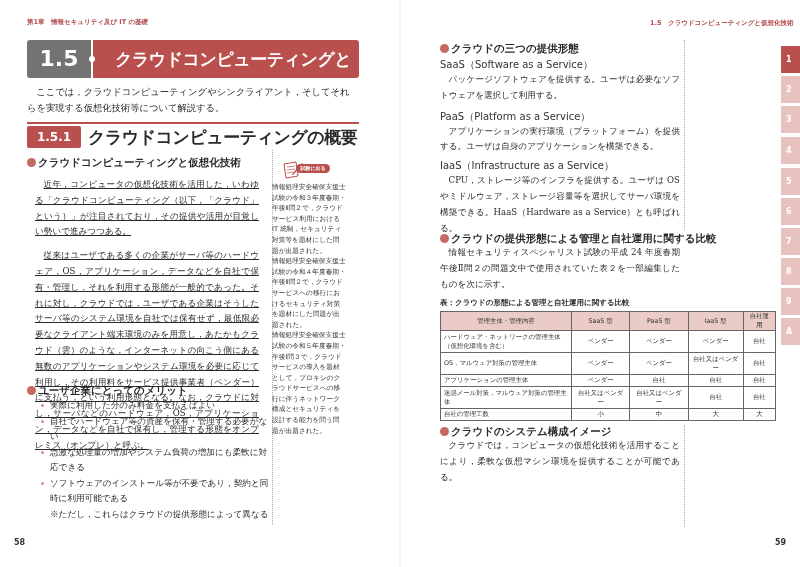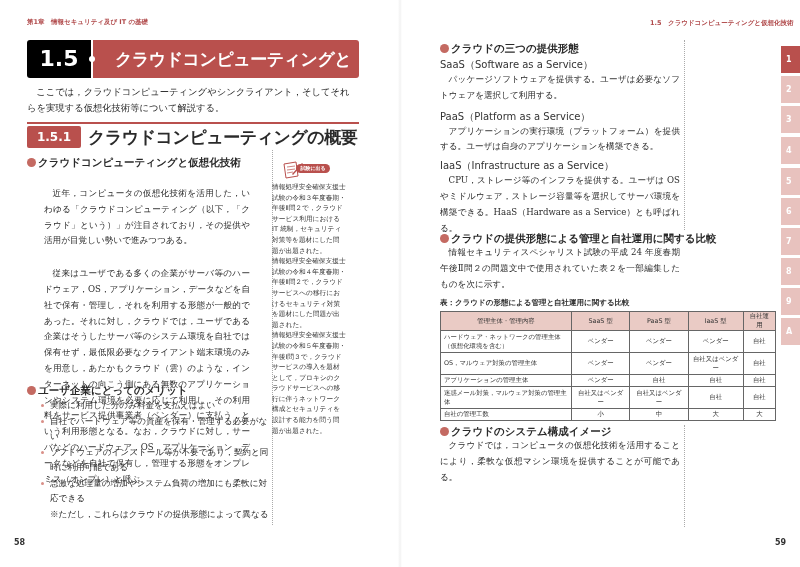--- a/index.html
+++ b/index.html
@@ -2,34 +2,34 @@
 <html><head>
 <meta charset="utf-8">
 <style>
   html, body { margin:0; padding:0; }
   body { width:800px; height:567px; background:#ffffff; position:relative; overflow:hidden;
          font-family:"DejaVu Serif", serif; color:#2a2a2a; }
   .abs { position:absolute; }
   .sans { font-family:"DejaVu Sans", sans-serif; }
   .running-head { font-size:6.5px; color:#b0494a; font-weight:bold; font-family:"DejaVu Sans", sans-serif; }
   .sec-wrap { left:27px; top:40px; height:38px; width:332px; }
-  .sec-num { position:absolute; left:0; top:0; width:64px; height:38px; background:#000000; color:#fff;
+  .sec-num { position:absolute; left:0; top:0; width:64px; height:38px; background:#737373; color:#fff;
              font-family:"DejaVu Sans", sans-serif; font-weight:bold; font-size:22px; line-height:38px; text-align:center; border-radius:3px 0 0 3px; }
   .sec-title { position:absolute; left:66px; top:0; right:0; height:38px; background:#b9504d; color:#fff;
                font-family:"DejaVu Sans", sans-serif; font-weight:bold; font-size:17px; line-height:38px; padding-left:22px; border-radius:0 3px 3px 0; box-sizing:border-box; letter-spacing:-0.5px;}
   .sec-dot { position:absolute; left:62px; top:16px; width:6px; height:6px; border-radius:50%; background:#fff; z-index:2;}
   .intro { left:27px; top:84px; width:332px; font-size:9.3px; line-height:16px; font-family:"DejaVu Sans", sans-serif; text-indent:1em; }
   .sub-rule { left:27px; top:122px; width:332px; height:2px; background:#b9504d; }
   .sub-num { left:27px; top:126px; width:54px; height:22px; background:#b9504d; color:#fff; font-family:"DejaVu Sans", sans-serif;
              font-weight:bold; font-size:12px; line-height:22px; text-align:center; border-radius:2px; }
   .sub-title { left:88px; top:124px; font-family:"DejaVu Sans", sans-serif; font-weight:bold; font-size:17px; line-height:26px; letter-spacing:-0.5px; }
   .h-bullet { font-family:"DejaVu Sans", sans-serif; font-weight:bold; font-size:10.5px; line-height:14px; }
   .h-bullet .dot { display:inline-block; width:9px; height:9px; border-radius:50%; background:#c46a62; margin-right:2px; vertical-align:-1px; }
   .body-text { font-size:8.6px; line-height:15.8px; text-align:justify; }
-  .body-text p { margin:17px; text-indent:1em; }
+  .body-text p { margin:8px; text-indent:1em;text-decoration:underline; }
   .merits { left:40px; top:398px; width:232px; font-size:8.6px; line-height:15.5px; }
   .merits .mi { position:relative; padding-left:10px; }
   .merits .mi::before { content:""; position:absolute; left:1px; top:6px; width:3px; height:3px; border-radius:50%; background:#d98f88; }
   .vdots { width:0; border-left:1px dotted #aaaaaa; }
   .side-note { left:272px; top:182px; width:74px; font-family:"DejaVu Sans", sans-serif; font-size:6.7px; line-height:10.6px; color:#333; }
   .memo { left:282px; top:160px; width:60px; height:20px; }
   .memo-badge { position:absolute; left:14px; top:4px; width:34px; height:9px; background:#b9504d; border-radius:5px; color:#fff; font-size:5px; line-height:9px; text-align:center; font-family:"DejaVu Sans", sans-serif; font-weight:bold; }
   .svc-title { font-family:"DejaVu Sans", sans-serif; font-size:10px; line-height:14px; color:#333; }
   table.cmp { border-collapse:collapse; font-family:"DejaVu Sans", sans-serif; font-size:6.4px; color:#333; }
   table.cmp th { background:#eacbc5; font-weight:normal; border:1px solid #666; height:12px; padding:0 3px; }
@@ -66,22 +66,22 @@
   <p>従来はユーザである多くの企業がサーバ等のハードウェア，OS，アプリケーション，データなどを自社で保有・管理し，それを利用する形態が一般的であった。それに対し，クラウドでは，ユーザである企業はそうしたサーバ等のシステム環境を自社では保有せず，最低限必要なクライアント端末環境のみを用意し，あたかもクラウド（雲）のような，インターネットの向こう側にある無数のアプリケーションやシステム環境を必要に応じて利用し，その利用料をサービス提供事業者（ベンダー）に支払う，という利用形態となる。なお，クラウドに対し，サーバなどのハードウェア，OS，アプリケーション，データなどを自社で保有し，管理する形態をオンプレミス（オンプレ）と呼ぶ。</p>
 </div>
 
 <div class="abs h-bullet" style="left:27px;top:383px;">
   <span class="dot"></span><span>ユーザ企業にとってのメリット</span>
 </div>
 
 <div class="abs merits">
   <div class="mi">実際に利用した分のみ料金を支払えばよい</div>
   <div class="mi">自社でハードウェア等の資産を保有・管理する必要がない</div>
+  <div class="mi">急激な処理量の増加やシステム負荷の増加にも柔軟に対応できる</div>
   <div class="mi">ソフトウェアのインストール等が不要であり，契約と同時に利用可能である</div>
-  <div class="mi">急激な処理量の増加やシステム負荷の増加にも柔軟に対応できる</div>
   <div style="padding-left:10px;">※ただし，これらはクラウドの提供形態によって異なる</div>
 </div>
 
 <div class="abs vdots" style="left:272px;top:150px;height:375px;"></div>
 
 <div class="abs memo">
   <svg width="22" height="20" viewBox="0 0 22 20">
     <path d="M2 4 L14 2 L16 16 L4 18 Z" fill="#fff" stroke="#b9504d" stroke-width="1"></path>
     <line x1="5" y1="7" x2="13" y2="6" stroke="#b9504d" stroke-width="0.7"></line>
     <line x1="5" y1="10" x2="13" y2="9" stroke="#b9504d" stroke-width="0.7"></line>

